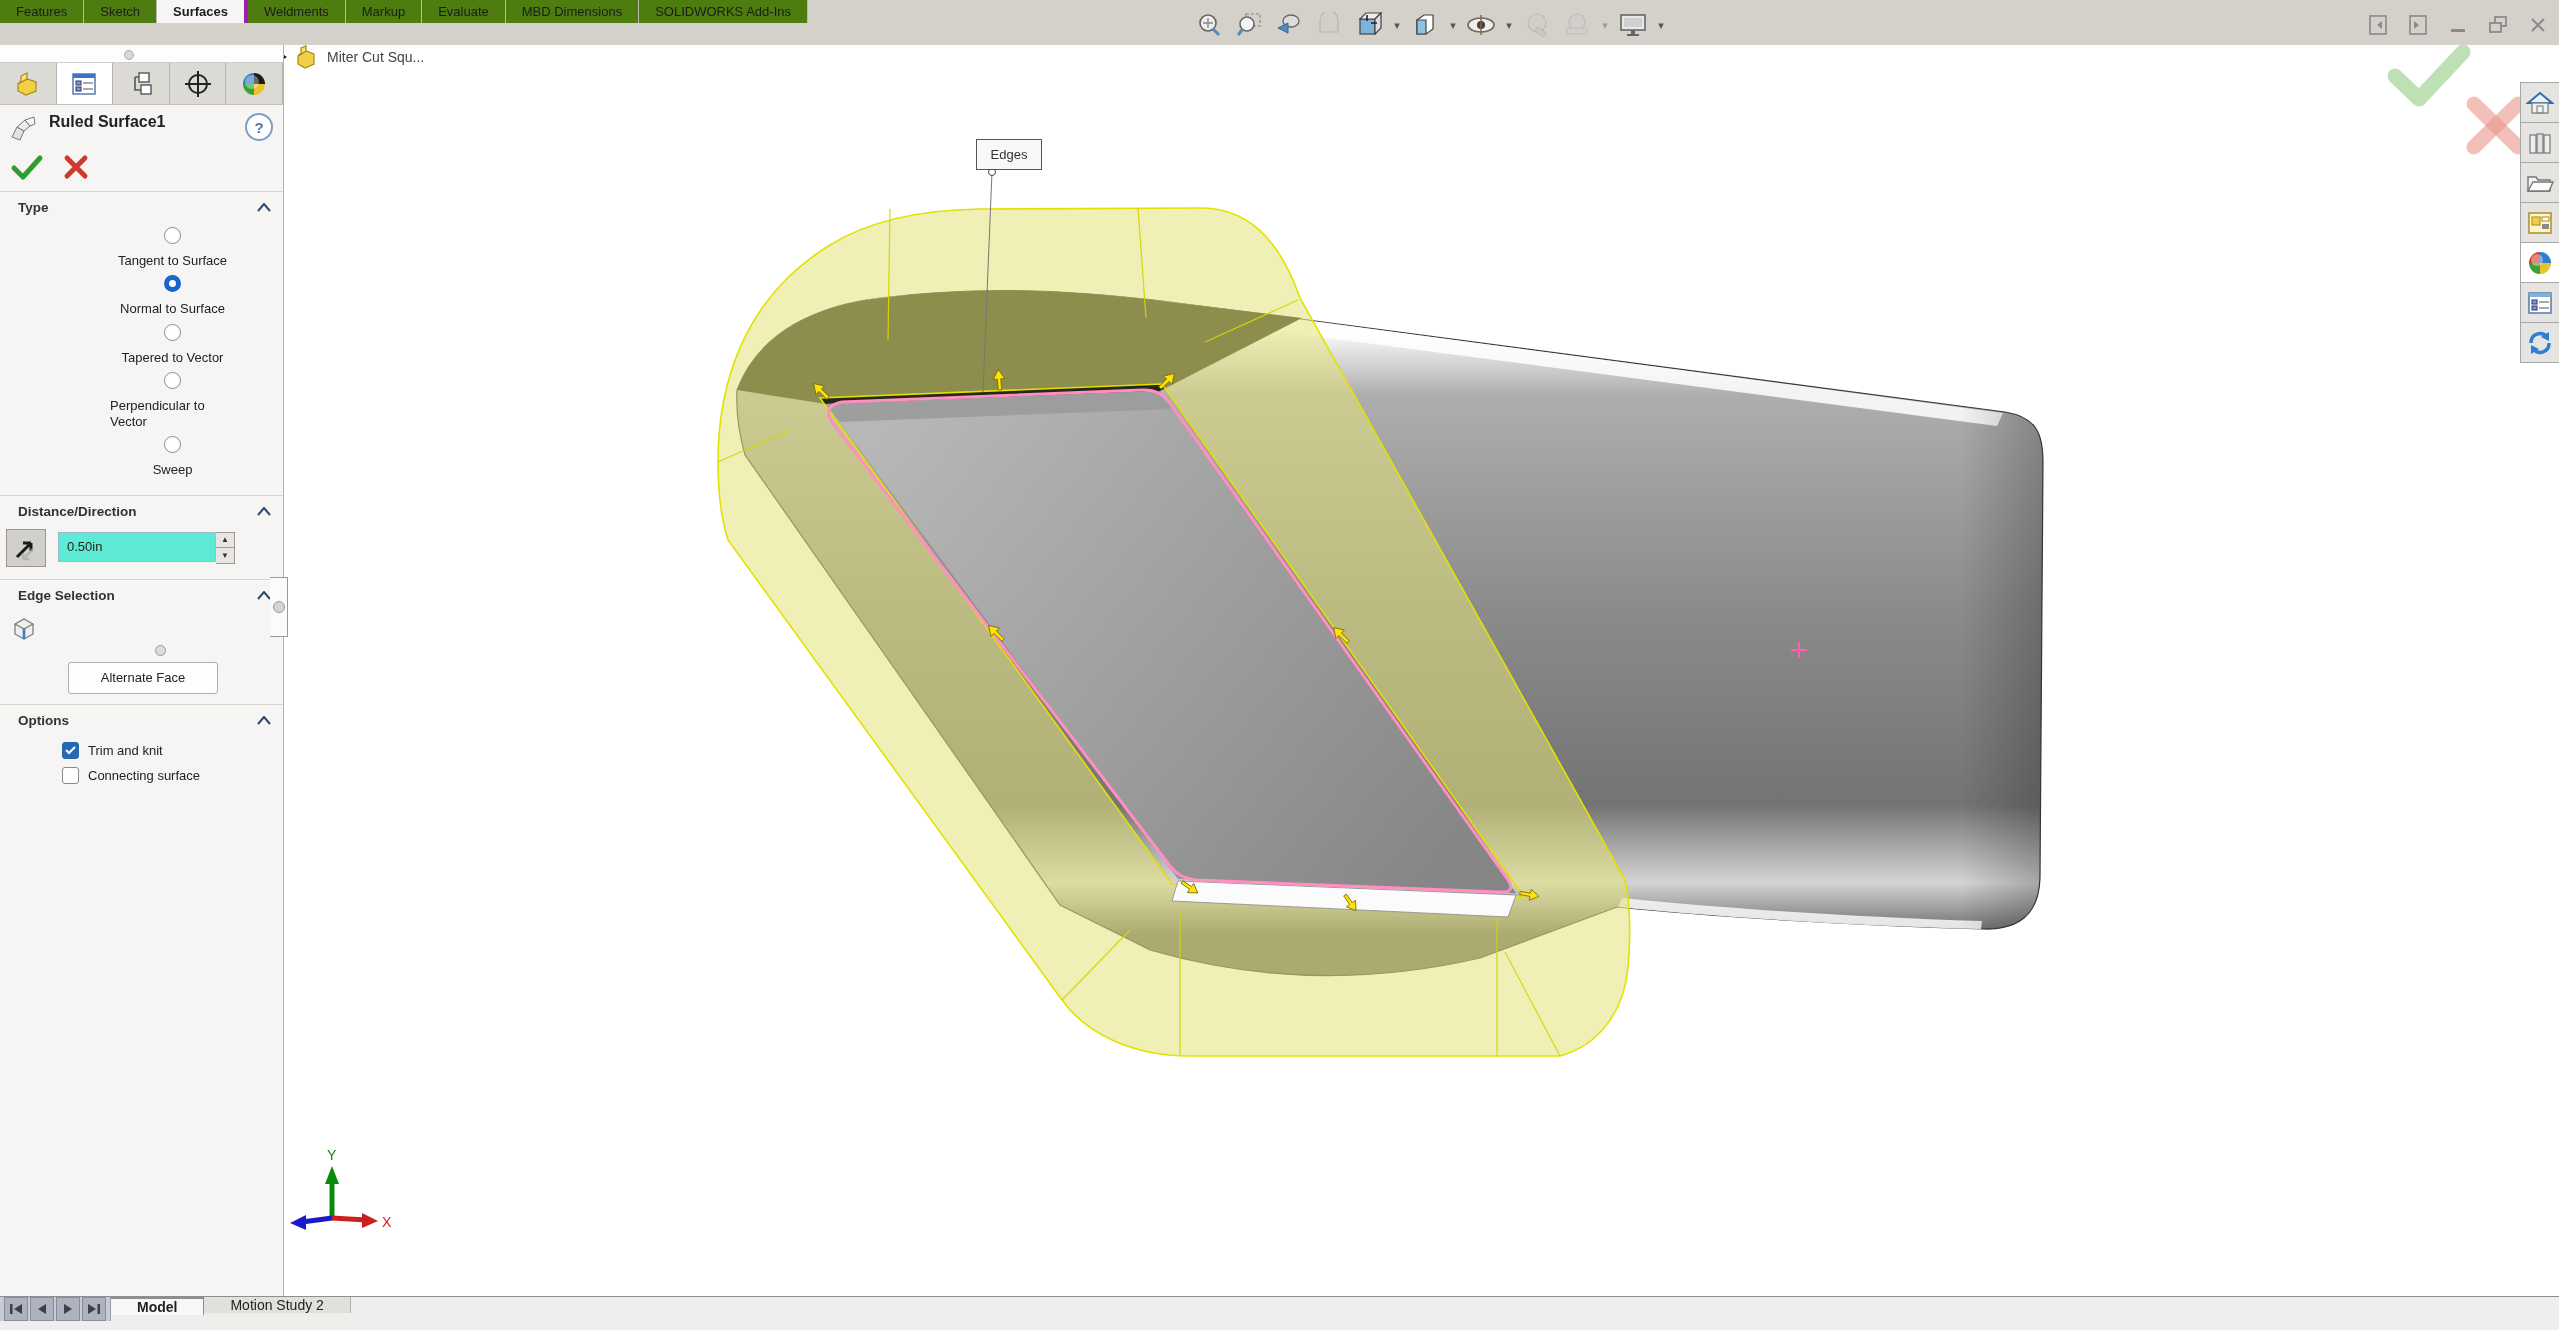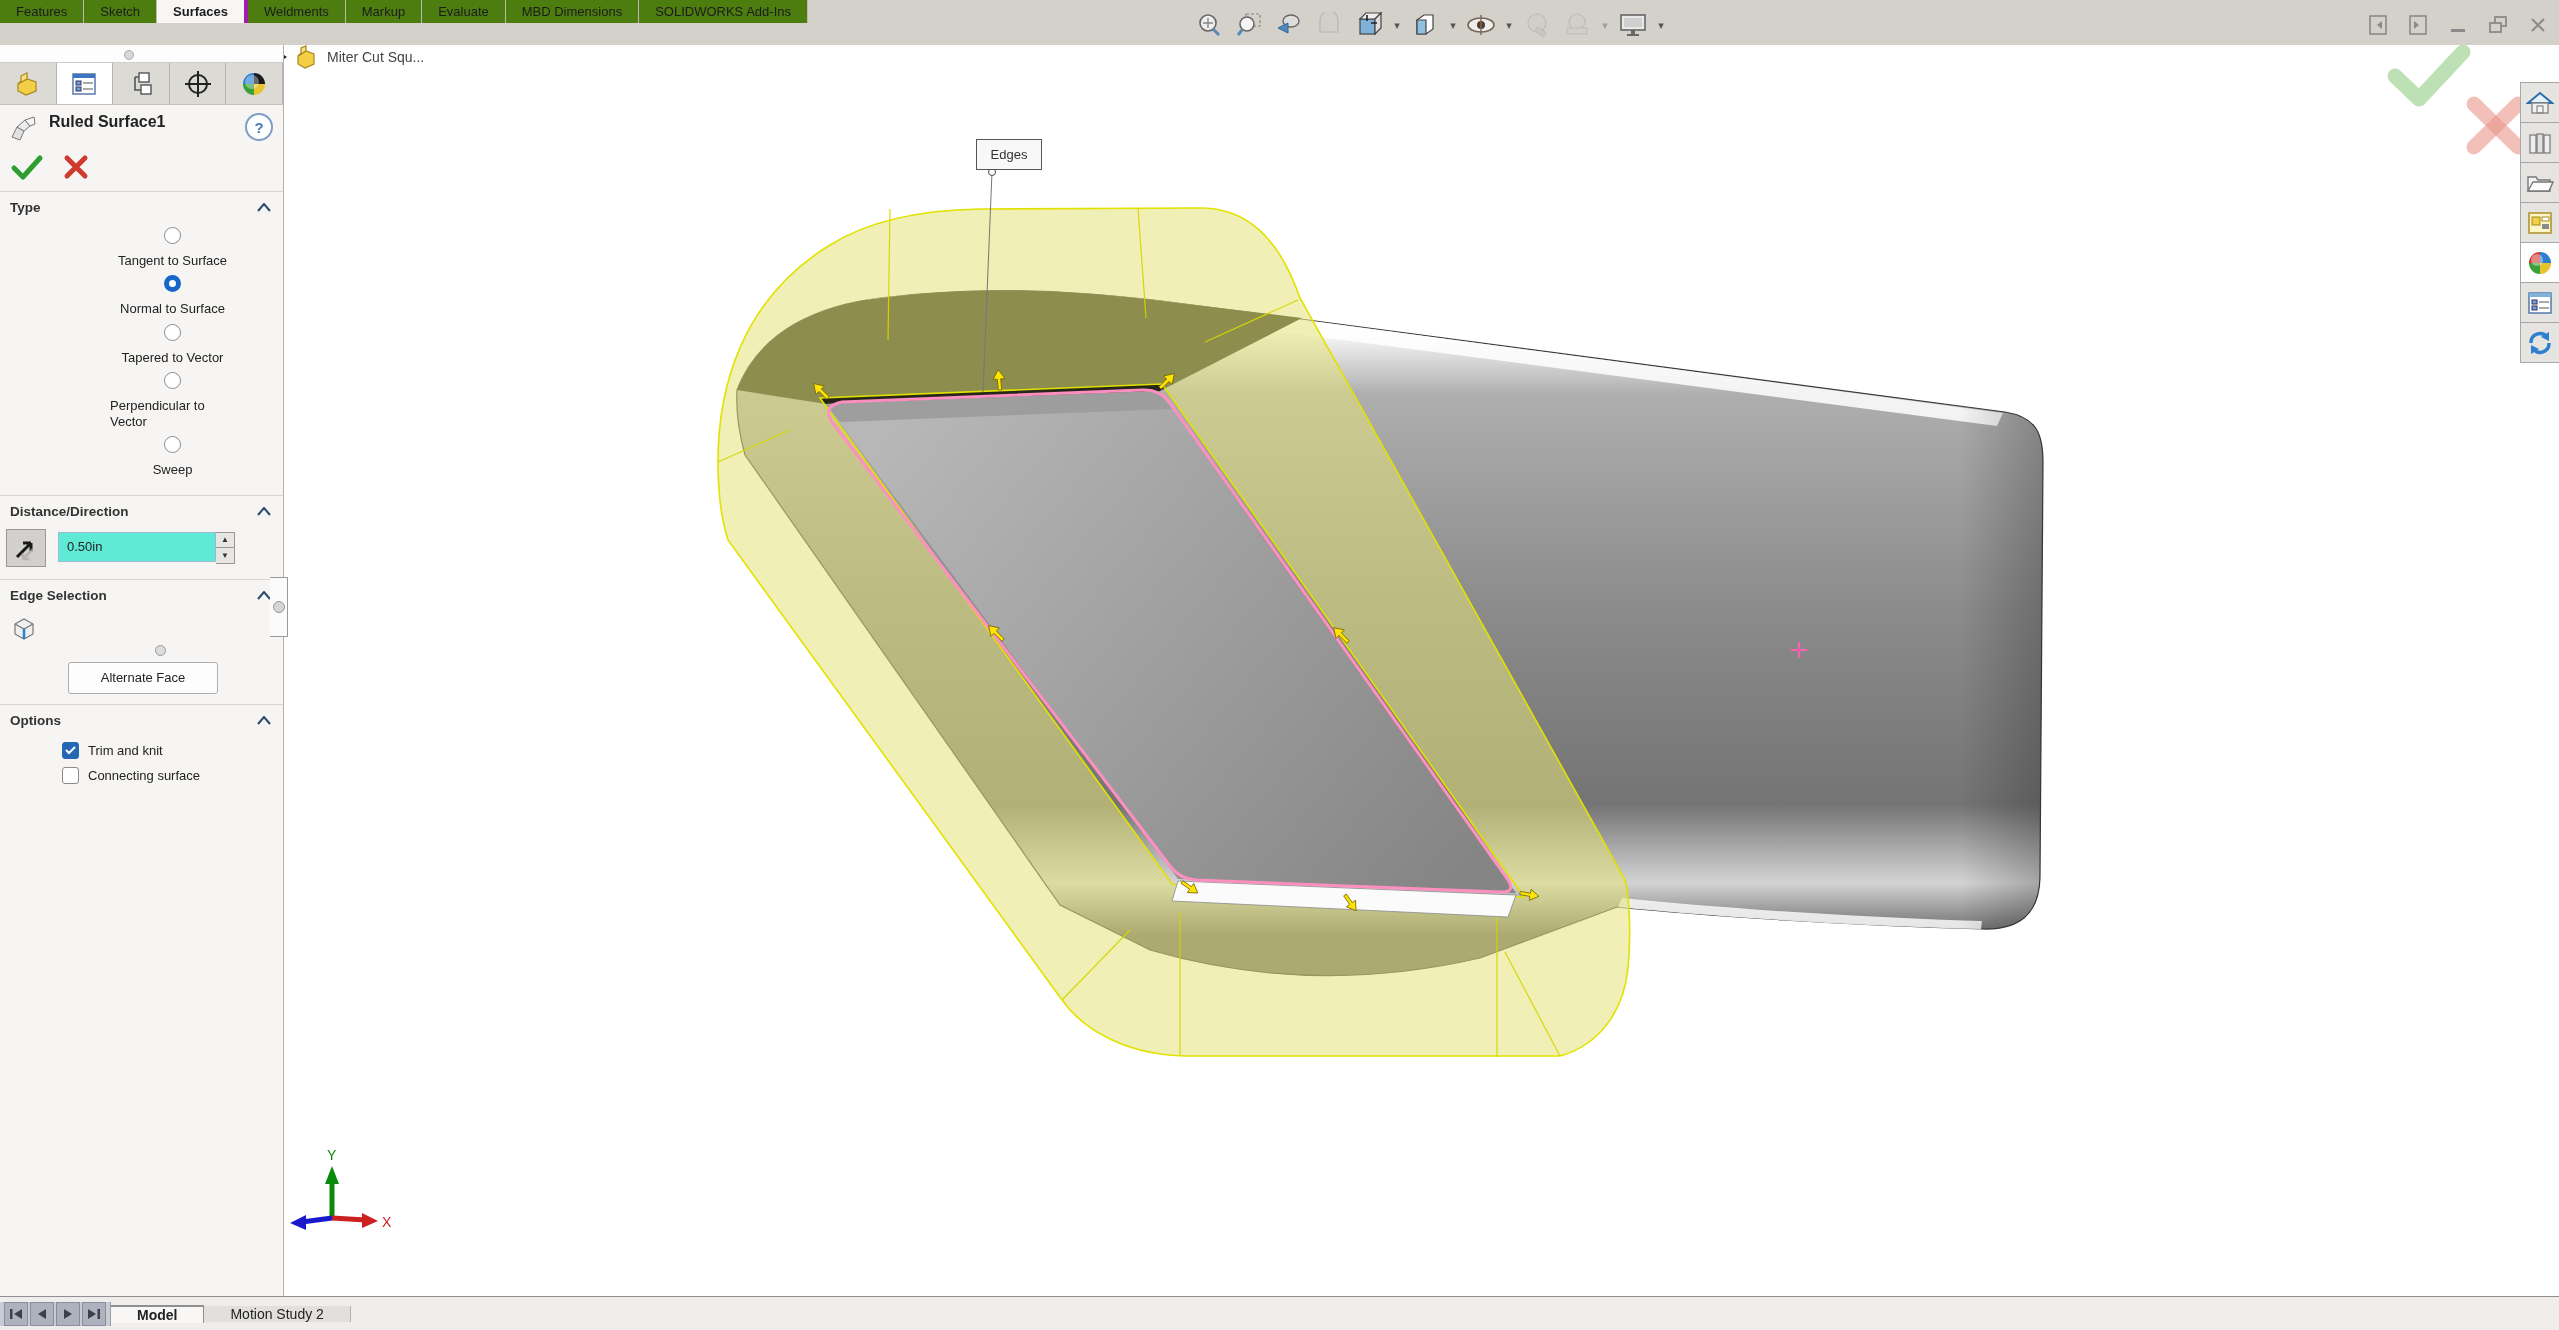--- a/index.html
+++ b/index.html
@@ -24,21 +24,21 @@
   .gripdot{position:absolute;left:124px;top:5px;width:8px;height:8px;border-radius:50%;
     background:#d8d8d8;border:1px solid #aaa;}
   .ptabs{display:flex;height:41px;background:#dcdad5;border-bottom:1px solid #c4c1ba;}
   .ptab{flex:1;display:flex;align-items:center;justify-content:center;border-right:1px solid #b7b4ad;background:#dcdad5;}
   .ptab.active{background:#fff;}
   .pmheader{display:flex;align-items:flex-start;gap:11px;padding:8px 10px 2px 8px;}
   .pmtitle{font-size:16px;font-weight:bold;color:#222;flex:1;}
   .helpbtn{width:24px;height:24px;border-radius:50%;border:2px solid #7d9fc6;color:#4a7ab5;
     display:flex;align-items:center;justify-content:center;font-size:15px;font-weight:bold;background:#fff;}
   .okrow{display:flex;gap:18px;padding:8px 0 10px 10px;border-bottom:1px solid #d8d6d1;}
-  .sechead{display:flex;align-items:center;padding:8px 12px 6px 10px;font-size:13.5px;font-weight:bold;color:#333;}
+  .sechead{display:flex;align-items:center;padding:8px 12px 6px 18px;font-size:13.5px;font-weight:bold;color:#333;}
   .sechead .lbl{flex:1;}
   .section{border-bottom:1px solid #d8d6d1;padding-bottom:10px;}
   .radiorow{display:flex;align-items:center;gap:9px;margin:6px 0 6px 62px;font-size:13px;color:#222;flex-direction:column;}
   .radio{width:15px;height:15px;border:1px solid #8a8a8a;border-radius:50%;background:#fff;flex:none;}
   .radio.sel{border:5px solid #1766c8;width:7px;height:7px;}
   .radiolabel{max-width:125px;line-height:1.25;}
   .distrow{display:flex;align-items:center;margin:4px 0 2px 6px;}
   .dirbtn{width:38px;height:36px;background:#d2d0cc;border:1px solid #9a978f;display:flex;
     align-items:center;justify-content:center;}
   .numwrap{display:flex;margin-left:12px;}
@@ -73,21 +73,21 @@
     border:1px solid #555;display:flex;align-items:center;justify-content:center;
     font-size:13px;color:#333;z-index:3;}
   
   .taskpane{position:absolute;right:0;top:82px;width:39px;z-index:5;}
   .tpbtn{width:38px;height:39px;background:#e6e4e1;border:1px solid #a7a7a7;border-top:none;
     display:flex;align-items:center;justify-content:center;}
   .tpbtn:first-child{border-top:1px solid #a7a7a7;}
   .tpbtn.hl{background:#fff;}
   
   .bottombar{position:absolute;left:0;bottom:0;width:2559px;height:33px;background:#efeeec;
-    border-top:1px solid #8f8f8f;display:flex;align-items:center;z-index:6;}
+    border-top:1px solid #8f8f8f;display:flex;align-items:flex-start;z-index:6;}
   .navbtns{display:flex;align-items:center;gap:2px;padding:0 4px;background:#c9ccd4;border-right:1px solid #9a9da6;}
   .navbtn{width:22px;height:22px;background:#aeb2bf;border:1px solid #8a8e9a;display:flex;
     align-items:center;justify-content:center;}
   .btab{padding:0 26px;display:flex;align-items:center;font-size:14px;color:#222;
     background:#e2e0dd;border-right:1px solid #b5b2ac;}
   .btab.active{background:#f8f7f6;font-weight:bold;border-top:2px solid #8f8f8f;border-right:1px solid #8f8f8f;}
   svg{display:block;}
 </style>
 </head>
 <body>

